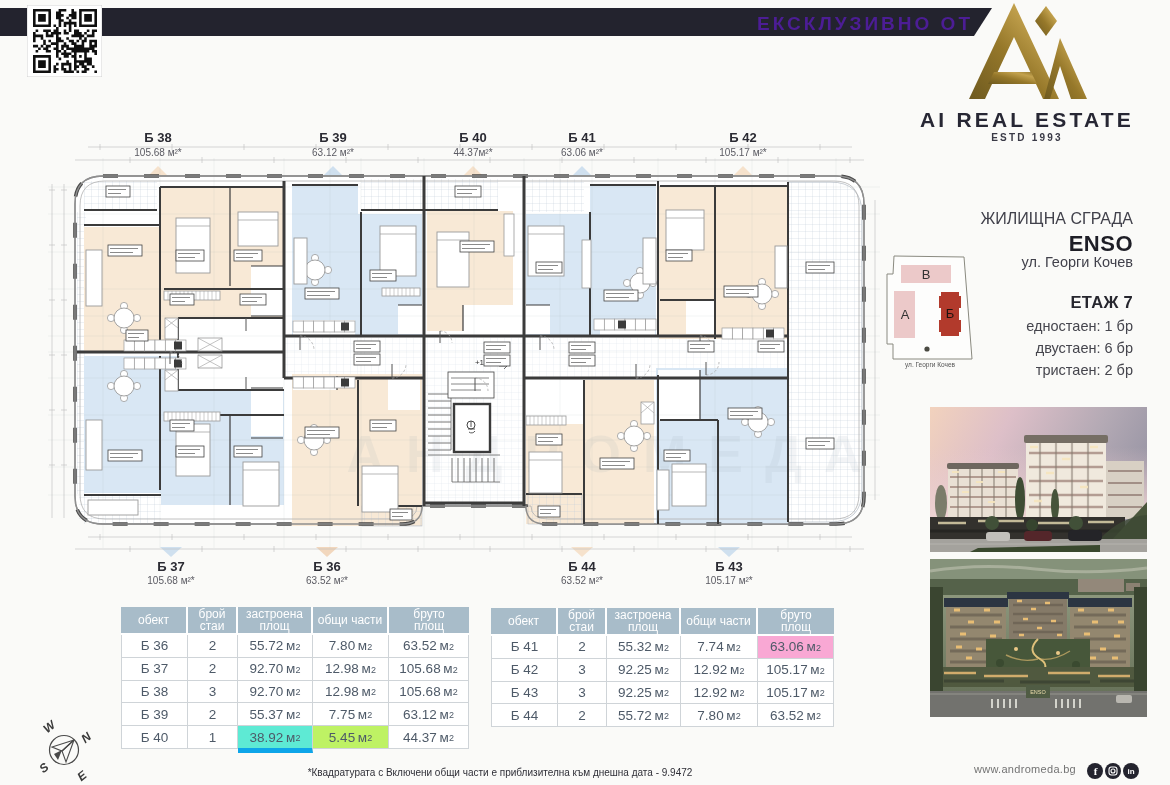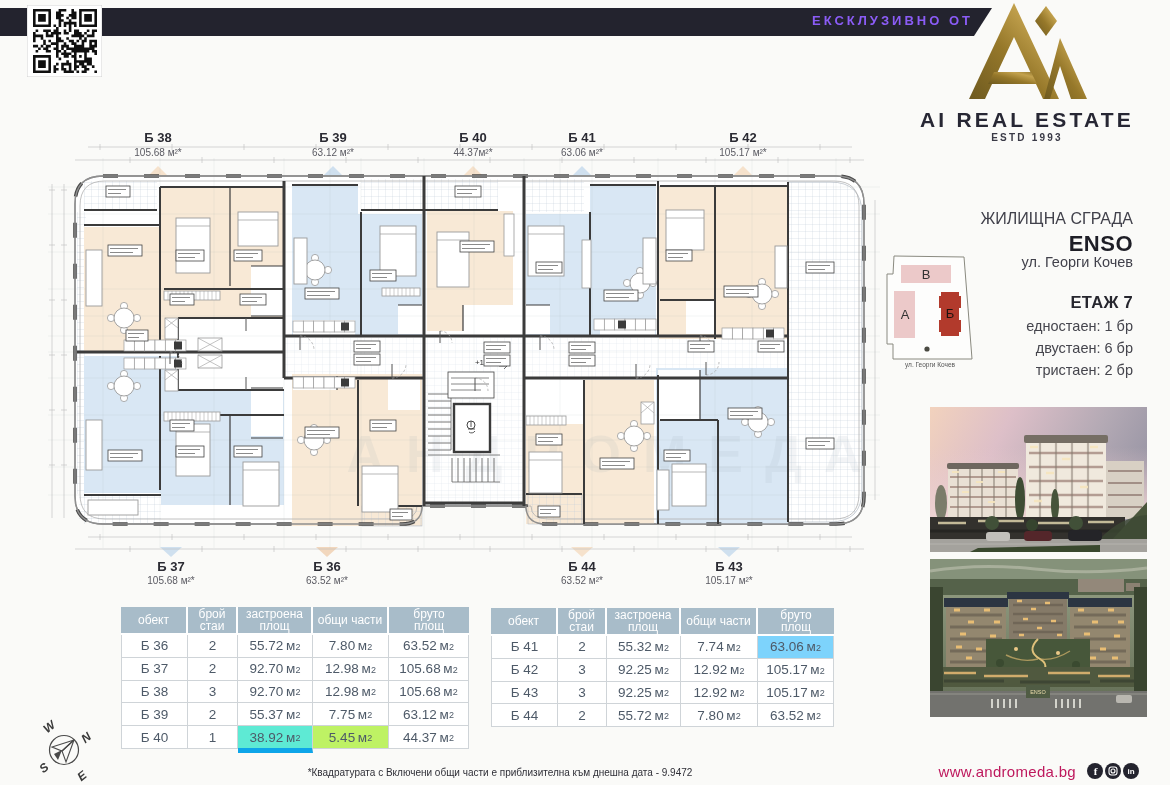--- a/index.html
+++ b/index.html
@@ -4,21 +4,21 @@
 <style>
 html,body{margin:0;padding:0;}
 body{width:1170px;height:785px;position:relative;background:#fafaf8;font-family:"Liberation Sans",sans-serif;overflow:hidden;}
 .abs{position:absolute;}
 </style>
 </head>
 <body>
 
 <div class="abs" style="left:0;top:8px;width:992px;height:28px;background:#23232e;clip-path:polygon(0 0,992px 0,974px 28px,0 28px);"></div>
 
-<div class="abs" style="left:0;top:12.5px;width:973px;text-align:right;color:#8b5cf6;font-size:13px;font-weight:bold;letter-spacing:3px;">ЕКСКЛУЗИВНО ОТ</div>
+<div class="abs" style="left:0;top:12.5px;width:973px;text-align:right;color:#4c1d95;font-size:19px;font-weight:bold;letter-spacing:3px;">ЕКСКЛУЗИВНО ОТ</div>
 
 <svg class="abs" style="left:27px;top:5px;" width="75" height="72" viewBox="0 0 75 72">
 <rect x="0" y="0" width="75" height="72" fill="#fff" stroke="#c8c8c8" stroke-width="0.8"></rect>
 <g transform="translate(6,4)" fill="#101010">
 <path d="M0.0 0.0h17.9v2.6h-17.9zM25.6 0.0h7.7v2.6h-7.7zM38.4 0.0h2.6v2.6h-2.6zM46.1 0.0h17.9v2.6h-17.9zM0.0 2.6h2.6v2.6h-2.6zM15.4 2.6h2.6v2.6h-2.6zM23.0 2.6h5.1v2.6h-5.1zM38.4 2.6h5.1v2.6h-5.1zM46.1 2.6h2.6v2.6h-2.6zM61.4 2.6h2.6v2.6h-2.6zM0.0 5.1h2.6v2.6h-2.6zM5.1 5.1h7.7v2.6h-7.7zM15.4 5.1h2.6v2.6h-2.6zM23.0 5.1h7.7v2.6h-7.7zM35.8 5.1h7.7v2.6h-7.7zM46.1 5.1h2.6v2.6h-2.6zM51.2 5.1h7.7v2.6h-7.7zM61.4 5.1h2.6v2.6h-2.6zM0.0 7.7h2.6v2.6h-2.6zM5.1 7.7h7.7v2.6h-7.7zM15.4 7.7h2.6v2.6h-2.6zM23.0 7.7h5.1v2.6h-5.1zM33.3 7.7h2.6v2.6h-2.6zM38.4 7.7h5.1v2.6h-5.1zM46.1 7.7h2.6v2.6h-2.6zM51.2 7.7h7.7v2.6h-7.7zM61.4 7.7h2.6v2.6h-2.6zM0.0 10.2h2.6v2.6h-2.6zM5.1 10.2h7.7v2.6h-7.7zM15.4 10.2h2.6v2.6h-2.6zM25.6 10.2h5.1v2.6h-5.1zM35.8 10.2h2.6v2.6h-2.6zM46.1 10.2h2.6v2.6h-2.6zM51.2 10.2h7.7v2.6h-7.7zM61.4 10.2h2.6v2.6h-2.6zM0.0 12.8h2.6v2.6h-2.6zM15.4 12.8h2.6v2.6h-2.6zM25.6 12.8h2.6v2.6h-2.6zM30.7 12.8h12.8v2.6h-12.8zM46.1 12.8h2.6v2.6h-2.6zM61.4 12.8h2.6v2.6h-2.6zM0.0 15.4h17.9v2.6h-17.9zM20.5 15.4h2.6v2.6h-2.6zM25.6 15.4h2.6v2.6h-2.6zM30.7 15.4h2.6v2.6h-2.6zM35.8 15.4h2.6v2.6h-2.6zM41.0 15.4h2.6v2.6h-2.6zM46.1 15.4h17.9v2.6h-17.9zM23.0 17.9h2.6v2.6h-2.6zM35.8 17.9h2.6v2.6h-2.6zM2.6 20.5h2.6v2.6h-2.6zM10.2 20.5h7.7v2.6h-7.7zM20.5 20.5h5.1v2.6h-5.1zM30.7 20.5h2.6v2.6h-2.6zM35.8 20.5h2.6v2.6h-2.6zM41.0 20.5h5.1v2.6h-5.1zM53.8 20.5h2.6v2.6h-2.6zM58.9 20.5h5.1v2.6h-5.1zM0.0 23.0h2.6v2.6h-2.6zM12.8 23.0h2.6v2.6h-2.6zM17.9 23.0h10.2v2.6h-10.2zM30.7 23.0h5.1v2.6h-5.1zM41.0 23.0h7.7v2.6h-7.7zM51.2 23.0h2.6v2.6h-2.6zM58.9 23.0h2.6v2.6h-2.6zM0.0 25.6h10.2v2.6h-10.2zM12.8 25.6h7.7v2.6h-7.7zM23.0 25.6h2.6v2.6h-2.6zM38.4 25.6h12.8v2.6h-12.8zM53.8 25.6h7.7v2.6h-7.7zM0.0 28.2h2.6v2.6h-2.6zM7.7 28.2h2.6v2.6h-2.6zM23.0 28.2h5.1v2.6h-5.1zM33.3 28.2h2.6v2.6h-2.6zM46.1 28.2h2.6v2.6h-2.6zM51.2 28.2h2.6v2.6h-2.6zM0.0 30.7h2.6v2.6h-2.6zM10.2 30.7h2.6v2.6h-2.6zM15.4 30.7h2.6v2.6h-2.6zM23.0 30.7h7.7v2.6h-7.7zM35.8 30.7h5.1v2.6h-5.1zM43.5 30.7h2.6v2.6h-2.6zM48.6 30.7h5.1v2.6h-5.1zM56.3 30.7h7.7v2.6h-7.7zM10.2 33.3h2.6v2.6h-2.6zM17.9 33.3h7.7v2.6h-7.7zM30.7 33.3h2.6v2.6h-2.6zM38.4 33.3h5.1v2.6h-5.1zM48.6 33.3h2.6v2.6h-2.6zM56.3 33.3h2.6v2.6h-2.6zM61.4 33.3h2.6v2.6h-2.6zM0.0 35.8h5.1v2.6h-5.1zM7.7 35.8h2.6v2.6h-2.6zM12.8 35.8h5.1v2.6h-5.1zM23.0 35.8h2.6v2.6h-2.6zM28.2 35.8h7.7v2.6h-7.7zM41.0 35.8h10.2v2.6h-10.2zM56.3 35.8h7.7v2.6h-7.7zM5.1 38.4h2.6v2.6h-2.6zM10.2 38.4h5.1v2.6h-5.1zM20.5 38.4h5.1v2.6h-5.1zM28.2 38.4h2.6v2.6h-2.6zM33.3 38.4h28.2v2.6h-28.2zM2.6 41.0h2.6v2.6h-2.6zM12.8 41.0h5.1v2.6h-5.1zM23.0 41.0h5.1v2.6h-5.1zM30.7 41.0h2.6v2.6h-2.6zM38.4 41.0h17.9v2.6h-17.9zM58.9 41.0h5.1v2.6h-5.1zM23.0 43.5h2.6v2.6h-2.6zM28.2 43.5h10.2v2.6h-10.2zM41.0 43.5h2.6v2.6h-2.6zM51.2 43.5h2.6v2.6h-2.6zM61.4 43.5h2.6v2.6h-2.6zM0.0 46.1h17.9v2.6h-17.9zM23.0 46.1h2.6v2.6h-2.6zM30.7 46.1h5.1v2.6h-5.1zM38.4 46.1h5.1v2.6h-5.1zM46.1 46.1h2.6v2.6h-2.6zM51.2 46.1h2.6v2.6h-2.6zM0.0 48.6h2.6v2.6h-2.6zM15.4 48.6h2.6v2.6h-2.6zM25.6 48.6h2.6v2.6h-2.6zM41.0 48.6h2.6v2.6h-2.6zM51.2 48.6h7.7v2.6h-7.7zM0.0 51.2h2.6v2.6h-2.6zM5.1 51.2h7.7v2.6h-7.7zM15.4 51.2h2.6v2.6h-2.6zM33.3 51.2h2.6v2.6h-2.6zM41.0 51.2h17.9v2.6h-17.9zM0.0 53.8h2.6v2.6h-2.6zM5.1 53.8h7.7v2.6h-7.7zM15.4 53.8h2.6v2.6h-2.6zM23.0 53.8h2.6v2.6h-2.6zM28.2 53.8h10.2v2.6h-10.2zM41.0 53.8h2.6v2.6h-2.6zM46.1 53.8h5.1v2.6h-5.1zM53.8 53.8h5.1v2.6h-5.1zM0.0 56.3h2.6v2.6h-2.6zM5.1 56.3h7.7v2.6h-7.7zM15.4 56.3h2.6v2.6h-2.6zM20.5 56.3h2.6v2.6h-2.6zM28.2 56.3h2.6v2.6h-2.6zM35.8 56.3h2.6v2.6h-2.6zM41.0 56.3h5.1v2.6h-5.1zM48.6 56.3h5.1v2.6h-5.1zM58.9 56.3h2.6v2.6h-2.6zM0.0 58.9h2.6v2.6h-2.6zM15.4 58.9h2.6v2.6h-2.6zM20.5 58.9h5.1v2.6h-5.1zM28.2 58.9h5.1v2.6h-5.1zM35.8 58.9h2.6v2.6h-2.6zM41.0 58.9h2.6v2.6h-2.6zM51.2 58.9h5.1v2.6h-5.1zM0.0 61.4h17.9v2.6h-17.9zM20.5 61.4h2.6v2.6h-2.6zM30.7 61.4h10.2v2.6h-10.2zM43.5 61.4h2.6v2.6h-2.6zM48.6 61.4h5.1v2.6h-5.1zM61.4 61.4h2.6v2.6h-2.6z"></path>
 </g>
 </svg>
 
 <svg class="abs" style="left:915px;top:0;" width="255" height="150" viewBox="915 0 255 150">
 <defs>
@@ -807,21 +807,21 @@
 <div style="display:grid;grid-template-columns:67px 49px 74px 77px 76px;">
 <div style="background:#a8bcc9;color:#fff;font-size:12px;height:26px;display:flex;align-items:center;justify-content:center;text-align:center;line-height:12.5px;border-right:2.5px solid #fff;border-bottom:2.5px solid #fff;">обект</div>
 <div style="background:#a8bcc9;color:#fff;font-size:12px;height:26px;display:flex;align-items:center;justify-content:center;text-align:center;line-height:12.5px;border-right:2.5px solid #fff;border-bottom:2.5px solid #fff;">брой<br>стаи</div>
 <div style="background:#a8bcc9;color:#fff;font-size:12px;height:26px;display:flex;align-items:center;justify-content:center;text-align:center;line-height:12.5px;border-right:2.5px solid #fff;border-bottom:2.5px solid #fff;">застроена<br>площ</div>
 <div style="background:#a8bcc9;color:#fff;font-size:12px;height:26px;display:flex;align-items:center;justify-content:center;text-align:center;line-height:12.5px;border-right:2.5px solid #fff;border-bottom:2.5px solid #fff;">общи части</div>
 <div style="background:#a8bcc9;color:#fff;font-size:12px;height:26px;display:flex;align-items:center;justify-content:center;text-align:center;line-height:12.5px;border-bottom:2.5px solid #fff;">бруто<br>площ</div>
 <div style="background:#fff;color:#4e5a68;font-size:13.5px;height:21.8px;display:flex;align-items:center;justify-content:center;border-left:1px solid #cfd4d8;border-right:1px solid #cfd4d8;border-bottom:1px solid #cfd4d8;">Б 41</div>
 <div style="background:#fff;color:#4e5a68;font-size:13.5px;height:21.8px;display:flex;align-items:center;justify-content:center;border-right:1px solid #cfd4d8;border-bottom:1px solid #cfd4d8;">2</div>
 <div style="background:#fff;color:#4e5a68;font-size:13.5px;height:21.8px;display:flex;align-items:center;justify-content:center;border-right:1px solid #cfd4d8;border-bottom:1px solid #cfd4d8;">55.32 м<sup style="font-size:9px;position:relative;top:1px;">2</sup></div>
 <div style="background:#fff;color:#4e5a68;font-size:13.5px;height:21.8px;display:flex;align-items:center;justify-content:center;border-right:1px solid #cfd4d8;border-bottom:1px solid #cfd4d8;">7.74 м<sup style="font-size:9px;position:relative;top:1px;">2</sup></div>
-<div style="background:#7dd3fc;color:#4e5a68;font-size:13.5px;height:21.8px;display:flex;align-items:center;justify-content:center;border-right:1px solid #cfd4d8;border-bottom:1px solid #cfd4d8;">63.06 м<sup style="font-size:9px;position:relative;top:1px;">2</sup></div>
+<div style="background:#f9a8d4;color:#4e5a68;font-size:13.5px;height:21.8px;display:flex;align-items:center;justify-content:center;border-right:1px solid #cfd4d8;border-bottom:1px solid #cfd4d8;">63.06 м<sup style="font-size:9px;position:relative;top:1px;">2</sup></div>
 <div style="background:#fff;color:#4e5a68;font-size:13.5px;height:21.8px;display:flex;align-items:center;justify-content:center;border-left:1px solid #cfd4d8;border-right:1px solid #cfd4d8;border-bottom:1px solid #cfd4d8;">Б 42</div>
 <div style="background:#fff;color:#4e5a68;font-size:13.5px;height:21.8px;display:flex;align-items:center;justify-content:center;border-right:1px solid #cfd4d8;border-bottom:1px solid #cfd4d8;">3</div>
 <div style="background:#fff;color:#4e5a68;font-size:13.5px;height:21.8px;display:flex;align-items:center;justify-content:center;border-right:1px solid #cfd4d8;border-bottom:1px solid #cfd4d8;">92.25 м<sup style="font-size:9px;position:relative;top:1px;">2</sup></div>
 <div style="background:#fff;color:#4e5a68;font-size:13.5px;height:21.8px;display:flex;align-items:center;justify-content:center;border-right:1px solid #cfd4d8;border-bottom:1px solid #cfd4d8;">12.92 м<sup style="font-size:9px;position:relative;top:1px;">2</sup></div>
 <div style="background:#fff;color:#4e5a68;font-size:13.5px;height:21.8px;display:flex;align-items:center;justify-content:center;border-right:1px solid #cfd4d8;border-bottom:1px solid #cfd4d8;">105.17 м<sup style="font-size:9px;position:relative;top:1px;">2</sup></div>
 <div style="background:#fff;color:#4e5a68;font-size:13.5px;height:21.8px;display:flex;align-items:center;justify-content:center;border-left:1px solid #cfd4d8;border-right:1px solid #cfd4d8;border-bottom:1px solid #cfd4d8;">Б 43</div>
 <div style="background:#fff;color:#4e5a68;font-size:13.5px;height:21.8px;display:flex;align-items:center;justify-content:center;border-right:1px solid #cfd4d8;border-bottom:1px solid #cfd4d8;">3</div>
 <div style="background:#fff;color:#4e5a68;font-size:13.5px;height:21.8px;display:flex;align-items:center;justify-content:center;border-right:1px solid #cfd4d8;border-bottom:1px solid #cfd4d8;">92.25 м<sup style="font-size:9px;position:relative;top:1px;">2</sup></div>
 <div style="background:#fff;color:#4e5a68;font-size:13.5px;height:21.8px;display:flex;align-items:center;justify-content:center;border-right:1px solid #cfd4d8;border-bottom:1px solid #cfd4d8;">12.92 м<sup style="font-size:9px;position:relative;top:1px;">2</sup></div>
 <div style="background:#fff;color:#4e5a68;font-size:13.5px;height:21.8px;display:flex;align-items:center;justify-content:center;border-right:1px solid #cfd4d8;border-bottom:1px solid #cfd4d8;">105.17 м<sup style="font-size:9px;position:relative;top:1px;">2</sup></div>
@@ -841,21 +841,21 @@
 <path d="M46 30 L38 52 L34 41 Z" fill="none" stroke="#4a4a4a" stroke-width="1.1"></path>
 <path d="M26 44 L34 40 L30 50 Z" fill="#4a4a4a"></path>
 <g font-size="12" font-weight="bold" fill="#3a3a3a" font-style="italic">
 <text x="16" y="22" transform="rotate(-38 20 18)">W</text>
 <text x="54" y="32" transform="rotate(-38 58 28)">N</text>
 <text x="12" y="62" transform="rotate(-38 16 58)">S</text>
 <text x="50" y="70" transform="rotate(-38 54 66)">E</text>
 </g>
 </svg>
 
-<div class="abs" style="left:880px;top:763px;width:196px;text-align:right;color:#be185d;font-size:15px;letter-spacing:0.3px;">www.andromeda.bg</div>
+<div class="abs" style="left:880px;top:763px;width:196px;text-align:right;color:#737373;font-size:11px;letter-spacing:0.3px;">www.andromeda.bg</div>
 
 <svg class="abs" style="left:1085px;top:761px;" width="60" height="20" viewBox="0 0 60 20">
 <g fill="#23232e">
 <circle cx="10" cy="10" r="8"></circle>
       <circle cx="28" cy="10" r="8"></circle>
       <circle cx="46" cy="10" r="8"></circle>
 </g>
 <text x="10.5" y="14" text-anchor="middle" font-size="11" font-weight="bold" fill="#fff" font-family="Liberation Serif,serif">f</text>
 <g fill="none" stroke="#fff" stroke-width="1.1">
 <rect x="24" y="6" width="8" height="8" rx="2.4"></rect>

